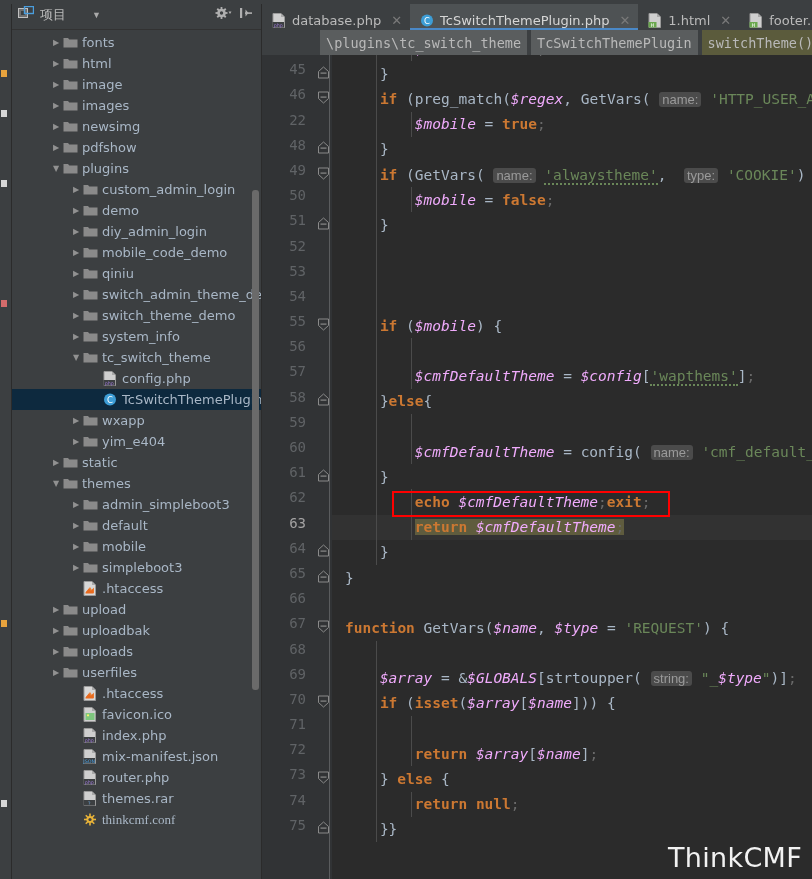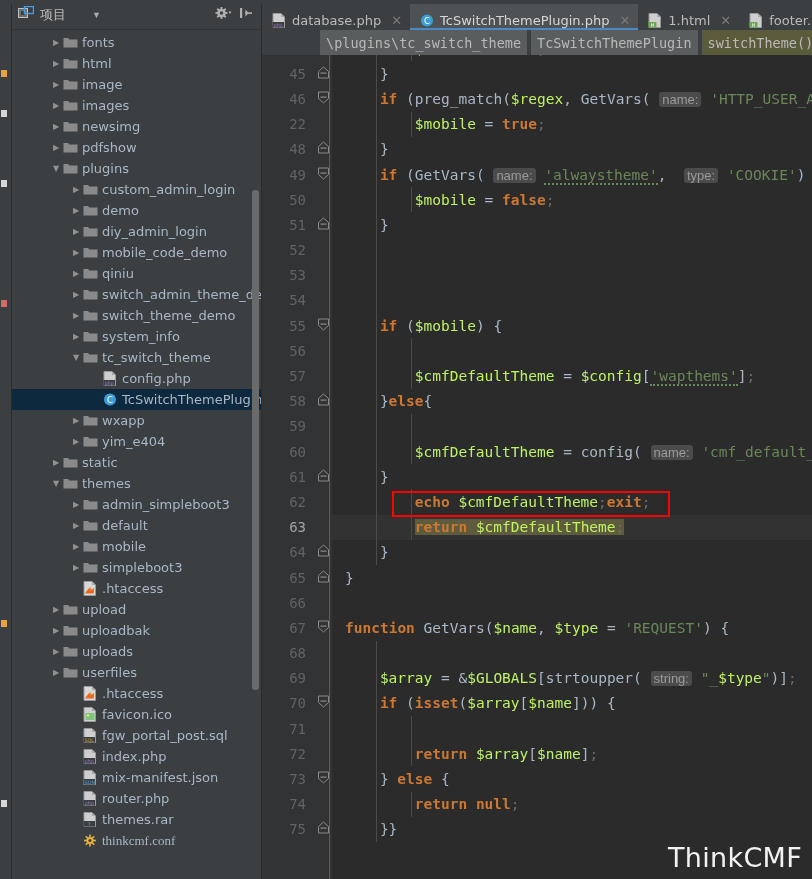--- a/index.html
+++ b/index.html
@@ -138,21 +138,21 @@
   .fold-line {
     position: absolute; left: 67px; top: 0; bottom: 0; width: 1px;
     background: #5a5c5e;
   }
   .code-lines {
     position: absolute; left: 0; right: 0; top: -19px;
     font-family: "DejaVu Sans Mono", monospace;
     font-size: 14.5px;
   }
   .line {
-    height: 25.2px; position: relative; display: flex; align-items: center;
+    height: 25.2px; position: relative; display: flex; align-items: flex-start;
     white-space: pre;
   }
   .line .num {
     width: 52px; flex: 0 0 52px; text-align: right;
     color: #606366; font-size: 14px; padding-right: 8px;
     font-family: "DejaVu Sans Mono", monospace;
   }
   .line .foldcell {
     width: 18px; flex: 0 0 18px; position: relative; height: 100%;
   }
@@ -166,21 +166,21 @@
   
   .iguide {
     position: absolute; top: 0; bottom: 0; width: 1px; background: #4b4b4b;
   }
 
   
   .fold-ico { position: absolute; left: 3px; top: 50%; transform: translateY(-50%); }
 
   
   .kw  { color: #cc7832; font-weight: bold; }
-  .var { color: #bef264; }
+  .var { color: #f0abfc; font-style: italic; }
   .fn  { color: #a9b7c6; }
   .str { color: #6a8759; }
   .pun { color: #a9b7c6; }
   .semi{ color: #6a6a6a; }
   .hint {
     background: #4b4b4b; color: #9a9a9a; border-radius: 3px;
     padding: 0 3px; font-family: "Liberation Sans", sans-serif; font-size: 13px;
   }
   .squig { border-bottom: 2px dotted #6a8759; }
   .sel-bg { background: #5f5c3e; }
@@ -555,32 +555,20 @@
           <span class="arrow"></span>
           <span class="ico">
             <svg class="file-svg" viewBox="0 0 14 15">
               <path d="M1 0.5 H9 L12.5 4 V14.5 H1 Z" fill="#cfcfcf" stroke="#9a9a9a"></path>
               <path d="M9 0.5 V4 H12.5 Z" fill="#a8a8a8"></path>
               <rect x="2.5" y="6" width="9" height="7" fill="#7ec67e"></rect>
               <circle cx="5" cy="8.3" r="1.1" fill="#fff36a"></circle>
             </svg>
           </span>
           <span class="lbl">favicon.ico</span>
-        </div>
-        <div class="tree-row" style="padding-left: 58px;">
-          <span class="arrow"></span>
-          <span class="ico">
-            <svg class="file-svg" viewBox="0 0 14 15">
-              <path d="M1 0.5 H9 L12.5 4 V14.5 H1 Z" fill="#cfcfcf" stroke="#9a9a9a"></path>
-              <path d="M9 0.5 V4 H12.5 Z" fill="#a8a8a8"></path>
-              <rect x="0.5" y="9" width="11.5" height="5.5" fill="#3c3f41"></rect>
-              <text x="6.2" y="13.6" font-size="4.8" font-family="DejaVu Sans, sans-serif" fill="#c9a227" text-anchor="middle">SQL</text>
-            </svg>
-          </span>
-          <span class="lbl">fgw_portal_post.sql</span>
         </div>
         <div class="tree-row" style="padding-left: 58px;">
           <span class="arrow"></span>
           <span class="ico">
             <svg class="file-svg" viewBox="0 0 14 15">
               <path d="M1 0.5 H9 L12.5 4 V14.5 H1 Z" fill="#cfcfcf" stroke="#9a9a9a"></path>
               <path d="M9 0.5 V4 H12.5 Z" fill="#a8a8a8"></path>
               <rect x="0.5" y="9" width="11.5" height="5.5" fill="#3c3f41"></rect>
               <text x="6.2" y="13.6" font-size="4.8" font-family="DejaVu Sans, sans-serif" fill="#9876d0" text-anchor="middle">php</text>
             </svg>

